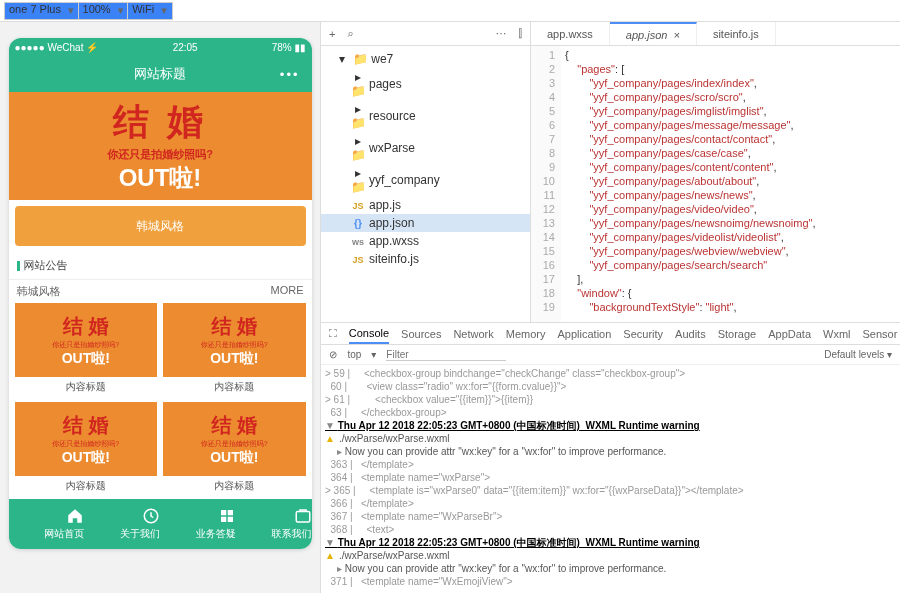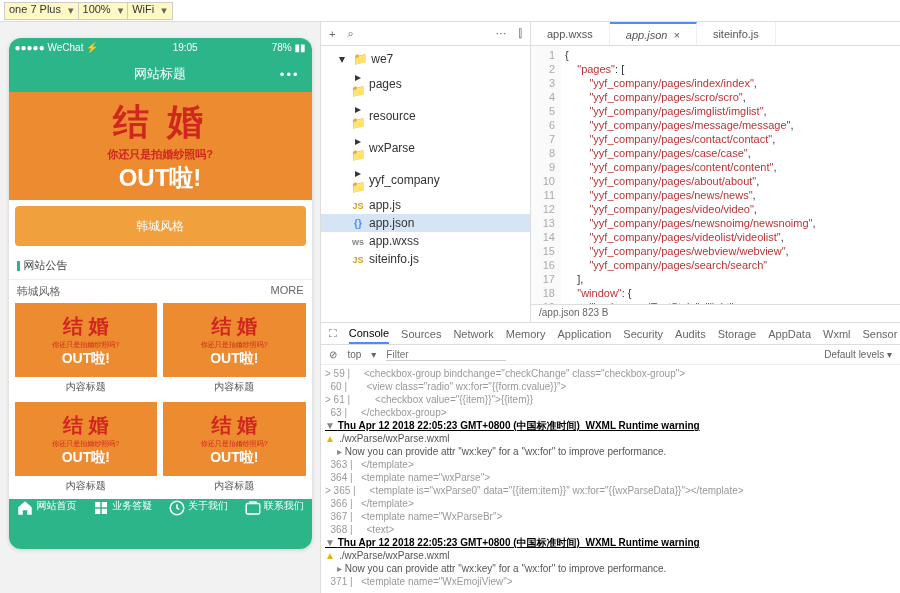--- a/index.html
+++ b/index.html
@@ -1,19 +1,19 @@
 <!DOCTYPE html>
 <html><head>
 <meta charset="utf-8">
 <style>
 * { margin: 0; padding: 0; box-sizing: border-box; font-family: -apple-system, "Segoe UI", Arial, sans-serif; }
 body { width: 900px; height: 593px; background: #fff; font-size: 11px; color: #333; overflow: hidden; }
 
 .top-toolbar { height: 22px; display: flex; align-items: center; gap: 4px; padding: 0 4px; border-bottom: 1px solid #ddd; }
-.top-toolbar select, .top-toolbar .sel { font-size: 11px; height: 18px; border: 1px solid #ccc; background: #fef9c3; padding: 0 18px 0 4px; }
+.top-toolbar select, .top-toolbar .sel { font-size: 11px; height: 18px; border: 1px solid #ccc; background: #3b82f6; padding: 0 18px 0 4px; }
 .chev { color: #666; margin-left: -16px; pointer-events:none; }
 
 .main { display: flex; height: 571px; }
 
 .simulator { width: 320px; flex-shrink: 0; background: #f2f2f2; display: flex; flex-direction: column; align-items: center; padding: 16px 10px 0; }
 .phone { width: 303px; background: #fff; border-radius: 12px; overflow: hidden; box-shadow: 0 1px 4px rgba(0,0,0,.15); }
 .statusbar { background: #2db58a; color: #fff; font-size: 10px; height: 18px; display: flex; align-items: center; justify-content: space-between; padding: 0 6px; }
 .navbar { background: #2db58a; color: #fff; height: 36px; display: flex; align-items: center; justify-content: center; font-size: 13px; position: relative; }
 .navbar .dots { position: absolute; right: 12px; letter-spacing: 2px; }
 .banner { background: #ec8b2f; height: 108px; display: flex; flex-direction: column; align-items: center; justify-content: center; color: #fff; text-align: center; }
@@ -28,21 +28,21 @@
 .section-title .bar { display:inline-block; width:3px; height:10px; background:#2db58a; margin-right:4px; vertical-align:middle; }
 .list-head { display:flex; justify-content:space-between; padding: 4px 8px; font-size:11px; color:#666; border-top:1px solid #eee; }
 .grid { display:grid; grid-template-columns:1fr 1fr; gap:6px; padding:0 6px; }
 .card { text-align:center; }
 .card .img { background:#ec8b2f; height:74px; display:flex; flex-direction:column; align-items:center; justify-content:center; }
 .card .img .b1 { color:#d1261f; font-weight:900; font-size:20px; }
 .card .img .b2 { color:#d1261f; font-size:7px; }
 .card .img .b3 { color:#fff; font-weight:900; font-size:14px; }
 .card .cap { font-size:10px; color:#555; padding:3px 0 2px; }
 .tabbar { background:#2db58a; display:flex; height:50px; margin-top:4px; }
-.tabbar .tab { flex:1; color:#fff; display:flex; flex-direction:row; align-items:flex-start; justify-content:center; font-size:10px; gap:2px; }
+.tabbar .tab { flex:1; color:#fff; display:flex; flex-direction:column; align-items:flex-end; justify-content:center; font-size:10px; gap:2px; }
 .tabbar .tab svg { width:18px; height:18px; fill:#fff; }
 
 .devtools { flex:1; display:flex; flex-direction:column; border-left:1px solid #ddd; min-width:0; }
 .dt-top { display:flex; height:300px; }
 .file-panel { width:210px; border-right:1px solid #ddd; }
 .file-toolbar { height:24px; border-bottom:1px solid #ddd; display:flex; align-items:center; gap:12px; padding:0 8px; color:#666; }
 .file-tree { padding:4px 0; font-size:12px; }
 .file-tree .row { display:flex; align-items:center; gap:4px; padding:2px 6px 2px 14px; cursor:default; }
 .file-tree .row.d2 { padding-left:30px; }
 .file-tree .row.sel { background:#d6e5f5; }
@@ -85,21 +85,21 @@
     <span class="chev">▾</span>
   <span class="sel">WiFi</span>
     <span class="chev">▾</span>
 </div>
 
 <div class="main">
   <div class="simulator">
     <div class="phone">
       <div class="statusbar">
         <span>●●●●● WeChat ⚡</span>
-        <span>19:05</span>
+        <span>22:05</span>
         <span>78% ▮▮</span>
       </div>
       <div class="navbar">
         <span>网站标题</span>
         <span class="dots">•••</span>
       </div>
       <div class="banner">
         <div class="big">结 婚</div>
         <div class="sub">你还只是拍婚纱照吗?</div>
         <div class="out">OUT啦!</div>
@@ -148,30 +148,30 @@
         </div>
       <div class="tabbar" id="tabbar">
           <div class="tab">
             <svg viewBox="0 0 24 24">
               <path d="M3 11l9-8 9 8v10h-6v-6h-6v6H3z"></path>
             </svg>
             <span>网站首页</span>
           </div>
           <div class="tab">
             <svg viewBox="0 0 24 24">
-              <path d="M4 4h7v7H4zM13 4h7v7h-7zM4 13h7v7H4zM13 13h7v7h-7z"></path>
-            </svg>
-            <span>业务答疑</span>
-          </div>
-          <div class="tab">
-            <svg viewBox="0 0 24 24">
               <circle cx="12" cy="12" r="9" fill="none" stroke="#fff" stroke-width="2"></circle>
               <path d="M12 7v5l3 2" stroke="#fff" stroke-width="2" fill="none"></path>
             </svg>
             <span>关于我们</span>
+          </div>
+          <div class="tab">
+            <svg viewBox="0 0 24 24">
+              <path d="M4 4h7v7H4zM13 4h7v7h-7zM4 13h7v7H4zM13 13h7v7h-7z"></path>
+            </svg>
+            <span>业务答疑</span>
           </div>
           <div class="tab">
             <svg viewBox="0 0 24 24">
               <rect x="3" y="6" width="18" height="14" rx="2" fill="none" stroke="#fff" stroke-width="2"></rect>
               <path d="M8 6V4h8v2" stroke="#fff" stroke-width="2" fill="none"></path>
             </svg>
             <span>联系我们</span>
           </div>
         </div>
     </div>
@@ -222,21 +222,20 @@
               <div>13</div>
               <div>14</div>
               <div>15</div>
               <div>16</div>
               <div>17</div>
               <div>18</div>
               <div>19</div>
             </div>
           <div class="codelines" id="codelines"><div class="cl">{</div><div class="cl">    <span class="k">"pages"</span>: [</div><div class="cl">        <span class="s">"yyf_company/pages/index/index"</span>,</div><div class="cl">        <span class="s">"yyf_company/pages/scro/scro"</span>,</div><div class="cl">        <span class="s">"yyf_company/pages/imglist/imglist"</span>,</div><div class="cl">        <span class="s">"yyf_company/pages/message/message"</span>,</div><div class="cl">        <span class="s">"yyf_company/pages/contact/contact"</span>,</div><div class="cl">        <span class="s">"yyf_company/pages/case/case"</span>,</div><div class="cl">        <span class="s">"yyf_company/pages/content/content"</span>,</div><div class="cl">        <span class="s">"yyf_company/pages/about/about"</span>,</div><div class="cl">        <span class="s">"yyf_company/pages/news/news"</span>,</div><div class="cl">        <span class="s">"yyf_company/pages/video/video"</span>,</div><div class="cl">        <span class="s">"yyf_company/pages/newsnoimg/newsnoimg"</span>,</div><div class="cl">        <span class="s">"yyf_company/pages/videolist/videolist"</span>,</div><div class="cl">        <span class="s">"yyf_company/pages/webview/webview"</span>,</div><div class="cl">        <span class="s">"yyf_company/pages/search/search"</span></div><div class="cl">    ],</div><div class="cl">    <span class="k">"window"</span>: {</div><div class="cl">        <span class="k">"backgroundTextStyle"</span>: <span class="s">"light"</span>,</div></div>
         </div>
-        <div class="statusline">/app.json        823 B</div>
       </div>
     </div>
     <div class="dt-bottom">
       <div class="panel-tabs" id="panel-tabs">
         <span>⛶</span>
       <span class="pt active">Console</span>
           <span class="pt ">Sources</span>
           <span class="pt ">Network</span>
           <span class="pt ">Memory</span>
           <span class="pt ">Application</span>

